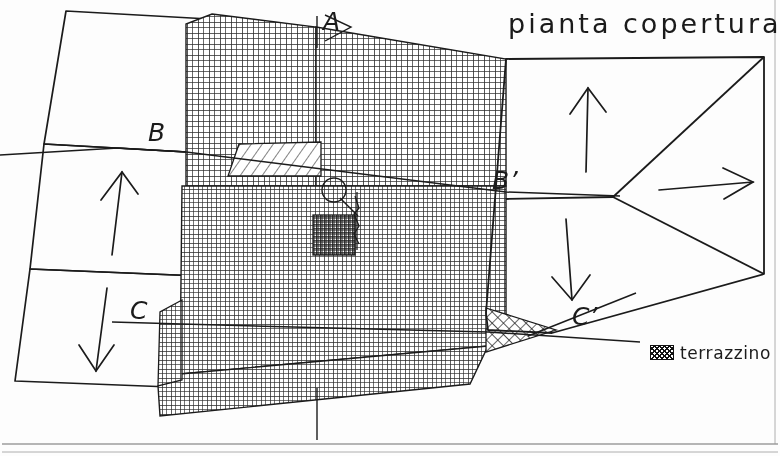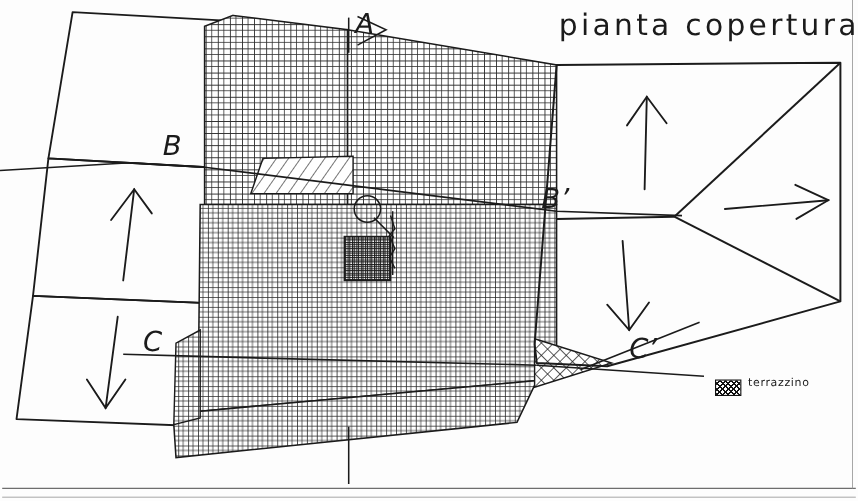--- a/index.html
+++ b/index.html
@@ -36,21 +36,21 @@
     font-style: italic;
     font-weight: 400;
     letter-spacing: 0.5px;
   }
   .title-label {
     font-size: 27px;
     letter-spacing: 3.0px;
     font-weight: 400;
   }
   .legend-label {
-    font-size: 10px;
+    font-size: 17px;
     letter-spacing: 0.6px;
   }
   #legend-swatch {
     position: absolute;
     left: 650px;
     top: 345px;
     width: 22px;
     height: 13px;
     border: 1px solid #111;
     background-color: #ffffff;

